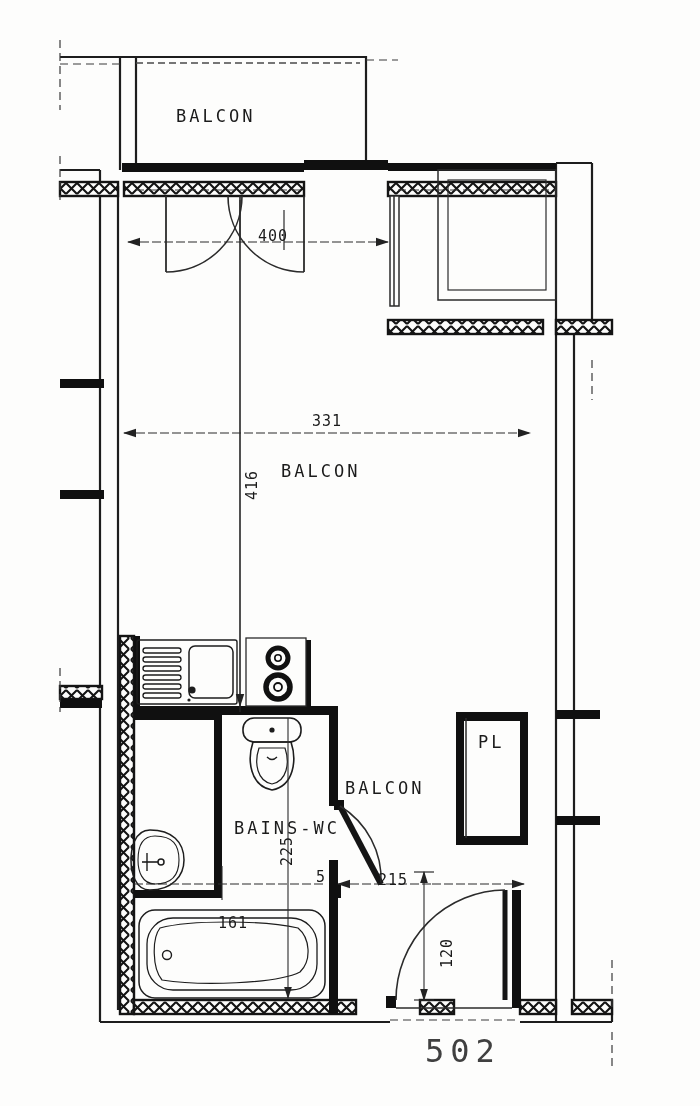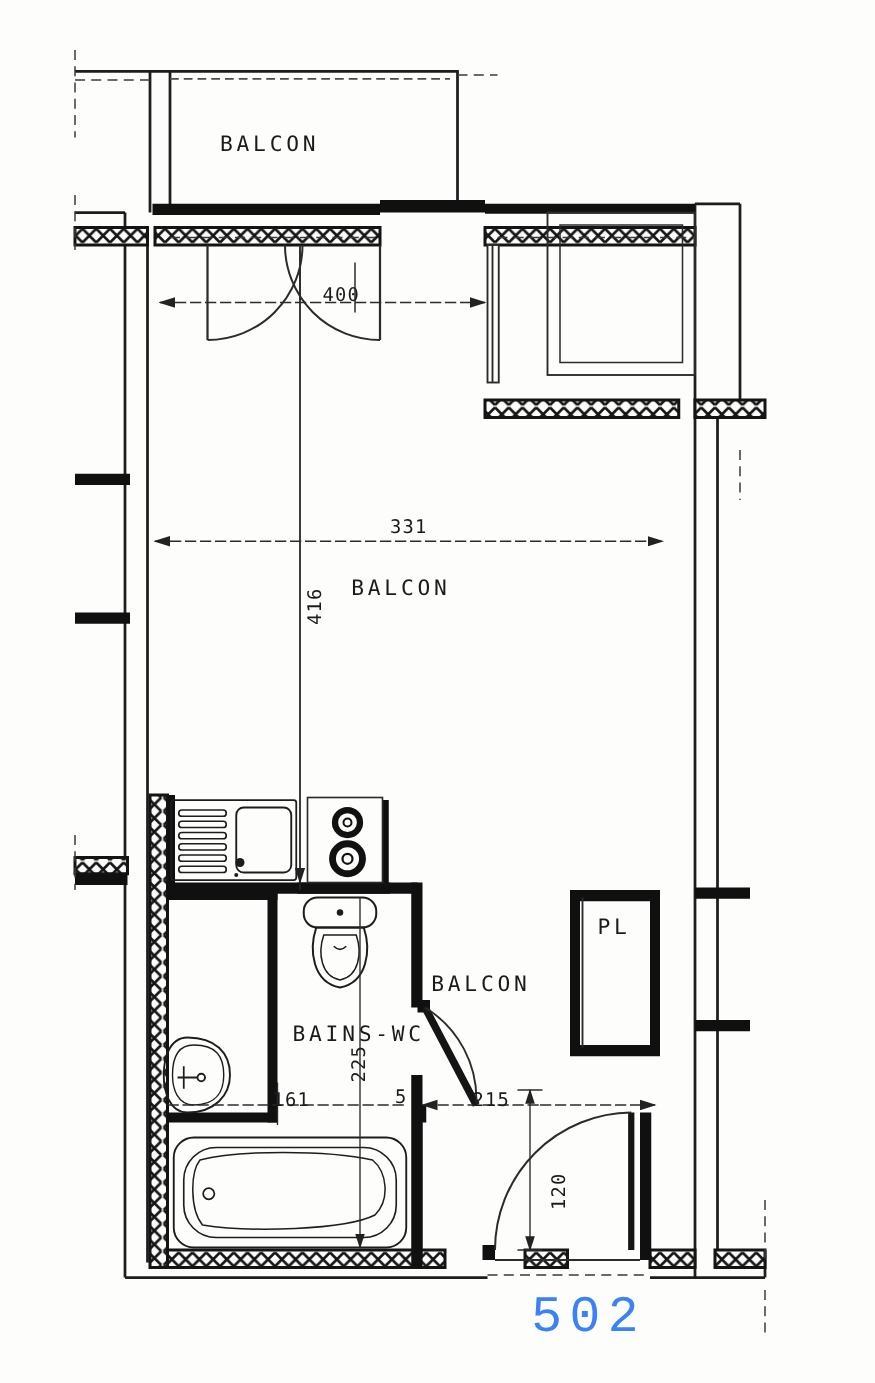--- a/index.html
+++ b/index.html
@@ -22,22 +22,22 @@
     letter-spacing:2px;
     user-select:none;
   }
   .room-label{font-size:17px;letter-spacing:3px;}
   .dim-label{font-size:15px;letter-spacing:1px;}
   .dim-label.vert{
     transform-origin:0 0;
     transform:rotate(-90deg);
   }
   .unit-no{
-    font-size:41px;letter-spacing:6px;
-    color:#3b82f6;font-weight:400;font-family:Liberation Mono, monospace;
+    font-size:32px;letter-spacing:6px;
+    color:#404040;font-weight:400;
   }
 </style>
 </head>
 <body>
 
 <div id="plan">
 
   <svg width="700" height="1106" viewBox="0 0 700 1106">
 
     <defs>
@@ -274,21 +274,21 @@
   <div class="lbl room-label" style="left:478px;top:732px">PL</div>
 
   <div class="lbl dim-label" style="left:258px;top:227px">400</div>
 
   <div class="lbl dim-label" style="left:312px;top:412px">331</div>
 
   <div class="lbl dim-label vert" style="left:243px;top:500px">416</div>
 
   <div class="lbl dim-label vert" style="left:278px;top:866px">225</div>
 
-  <div class="lbl dim-label" style="left:218px;top:871px">161</div>
+  <div class="lbl dim-label" style="left:218px;top:914px">161</div>
 
   <div class="lbl dim-label" style="left:316px;top:868px">5</div>
 
   <div class="lbl dim-label" style="left:378px;top:871px">215</div>
 
   <div class="lbl dim-label vert" style="left:438px;top:968px">120</div>
 
   <div class="lbl unit-no" style="left:425px;top:1032px">502</div>
 
 </div>

